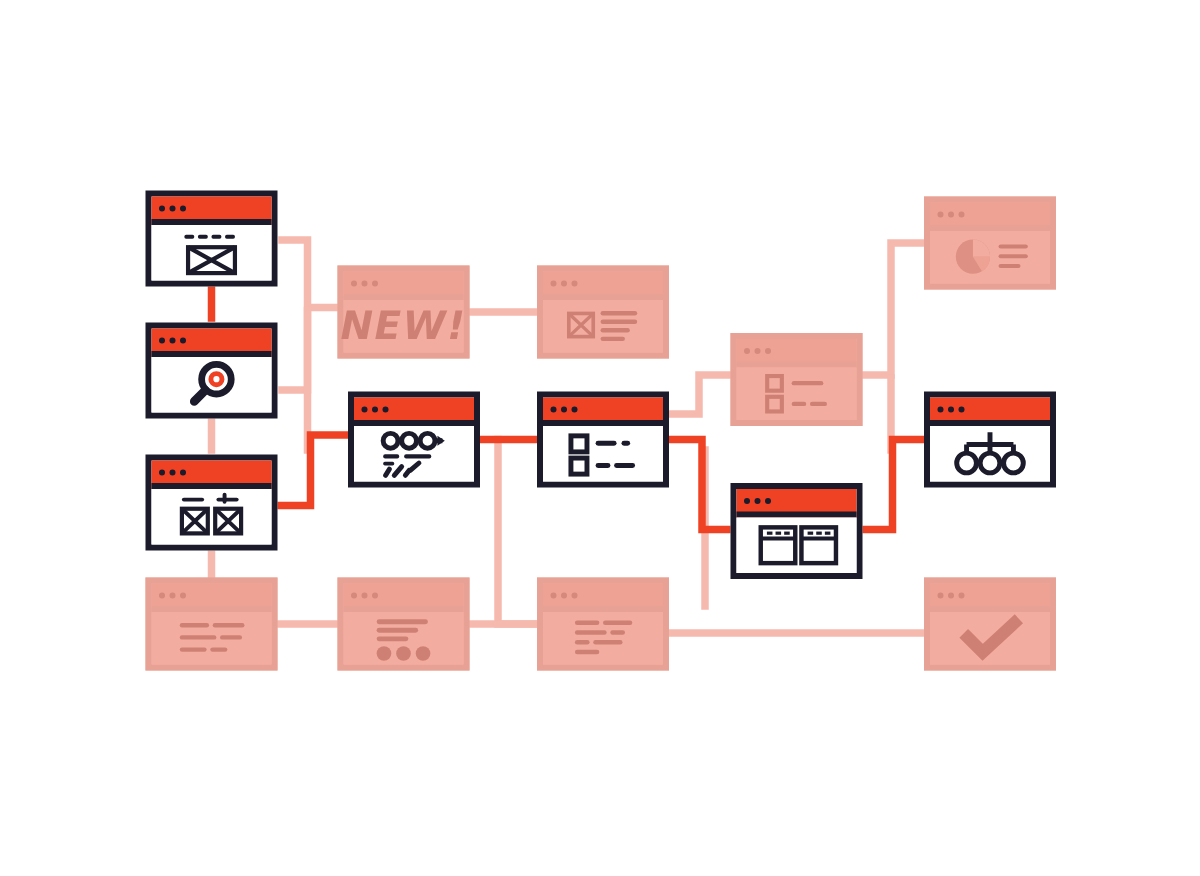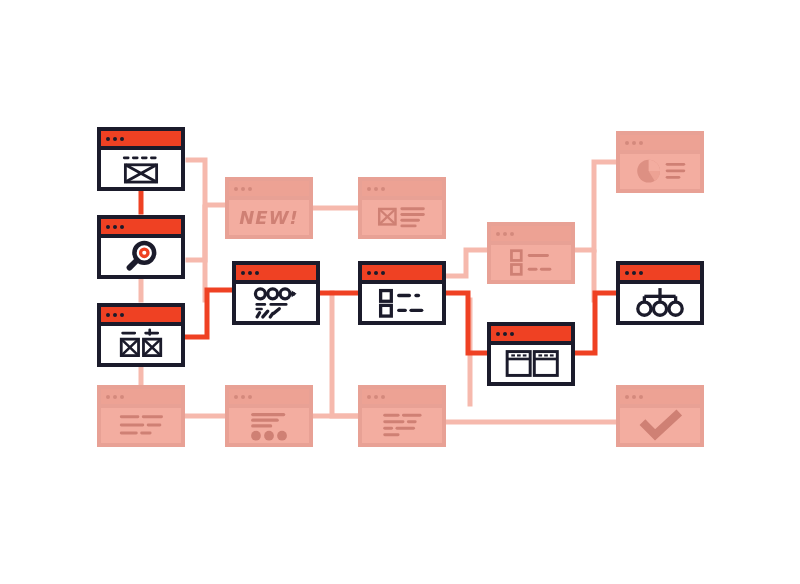--- a/index.html
+++ b/index.html
@@ -27,21 +27,21 @@
   .win.pale .bar{height:15px;background:#eda294;border-bottom:4px solid #e8a195;
                  display:flex;align-items:center;padding-left:5px;gap:3px;}
   .win.pale .dot{width:4px;height:4px;background:#d4897c;border-radius:50%;}
   .win.pale .body{flex:1;position:relative;background:#f3ada0;}
 
   .glyph{position:absolute;left:0;top:0;width:100%;height:100%;}
 
   .newtext{position:absolute;left:0;top:0;width:100%;height:100%;
            display:flex;align-items:center;justify-content:center;
            font-family:"DejaVu Sans", sans-serif;
-           font-size:18px;font-weight:bold;font-style:italic;
+           font-size:26px;font-weight:bold;font-style:italic;
            color:#cf8074;letter-spacing:1px;}
 </style>
 </head>
 <body>
 
 <div id="stage">
 
   <svg id="wires" viewBox="0 0 800 584">
     <g fill="none" stroke="#f6b9ad" stroke-width="5" stroke-linecap="square">
 

